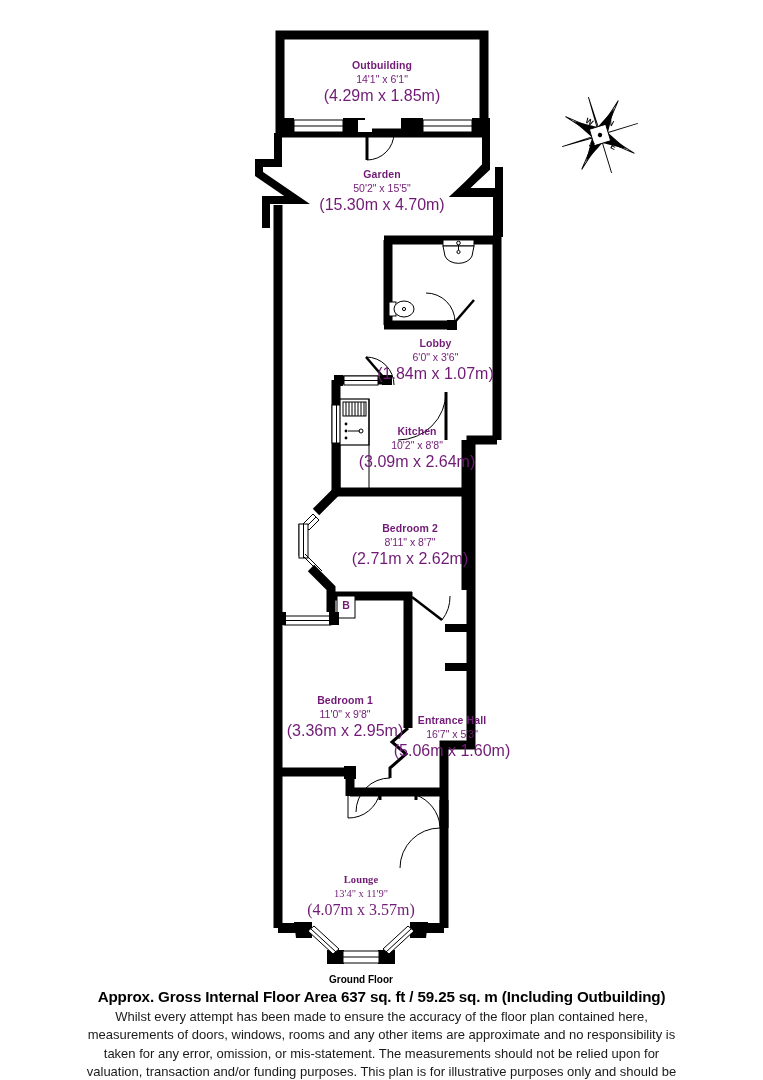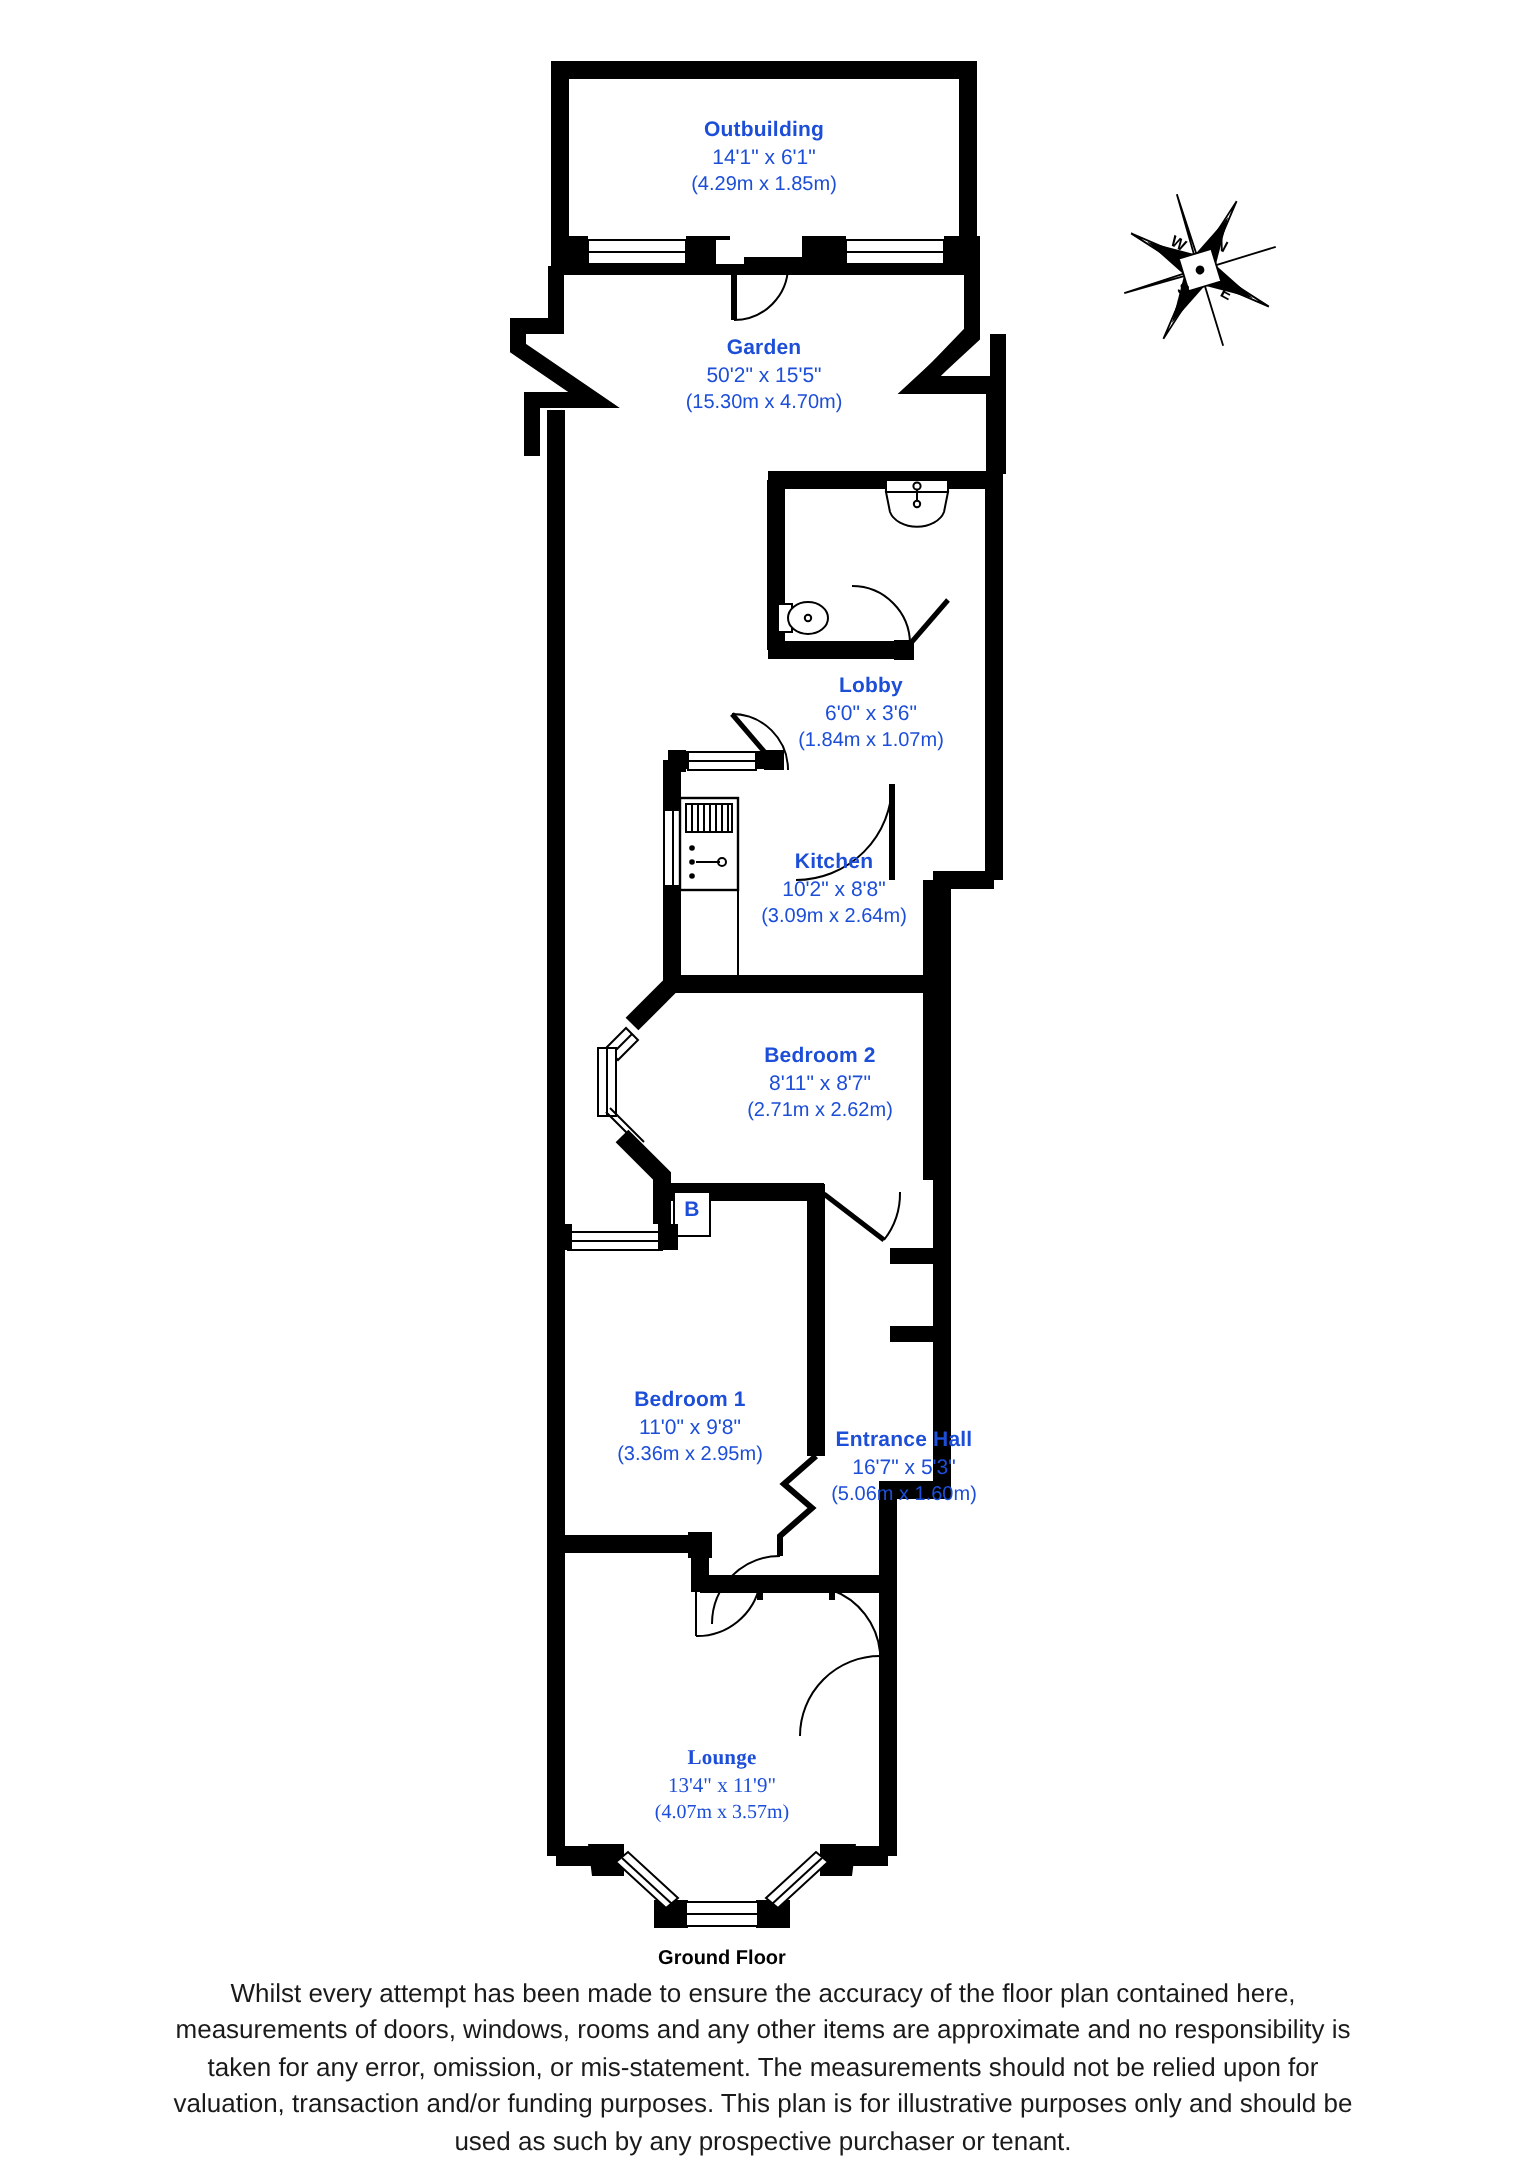--- a/index.html
+++ b/index.html
@@ -26,35 +26,35 @@
     left: 0; top: 0;
     width: 763px;
     height: 1080px;
     display: block;
   }
   .room-label {
     position: absolute;
     text-align: center;
     line-height: 1.30;
     white-space: nowrap;
-    color: #1d4ed8;
+    color: #701a75;
   }
   .room-label .r-name {
     display: block;
     font-weight: bold;
     font-size: 10.5px;
     letter-spacing: 0.1px;
   }
   .room-label .r-imp {
     display: block;
     font-size: 10.5px;
   }
   .room-label .r-met {
     display: block;
-    font-size: 10px;
+    font-size: 16px;
   }
   .floor-caption {
     position: absolute;
     text-align: center;
     font-weight: bold;
     font-size: 10px;
   }
   #footer {
     position: absolute;
     left: 0;
@@ -389,14 +389,15 @@
 
   <div class="room-label" style="left:338px; top:599px; width:16px;">
     <span class="r-name">B</span>
   </div>
 
   <div class="floor-caption" style="left:311px; top:974px; width:100px;">Ground Floor</div>
 
 </div>
 
 <div id="footer">
+  <div id="area-title">Approx. Gross Internal Floor Area 637 sq. ft / 59.25 sq. m (Including Outbuilding)</div>
   <div id="disclaimer">Whilst every attempt has been made to ensure the accuracy of the floor plan contained here, measurements of doors, windows, rooms and any other items are approximate and no responsibility is taken for any error, omission, or mis-statement. The measurements should not be relied upon for valuation, transaction and/or funding purposes. This plan is for illustrative purposes only and should be used as such by any prospective purchaser or tenant.</div>
 </div>
 
 </body></html>

